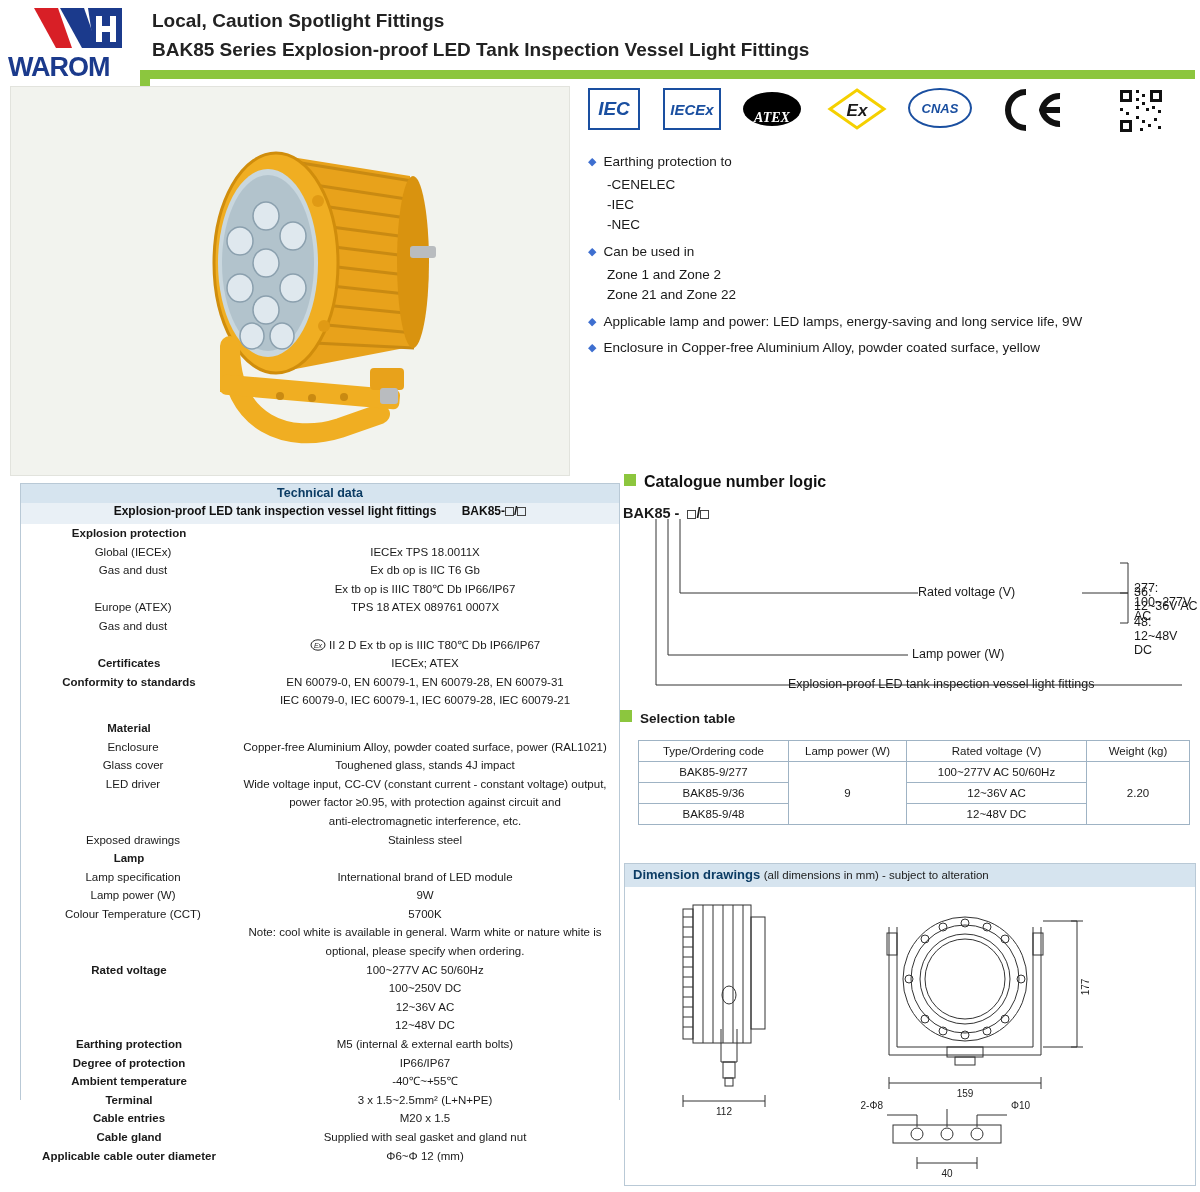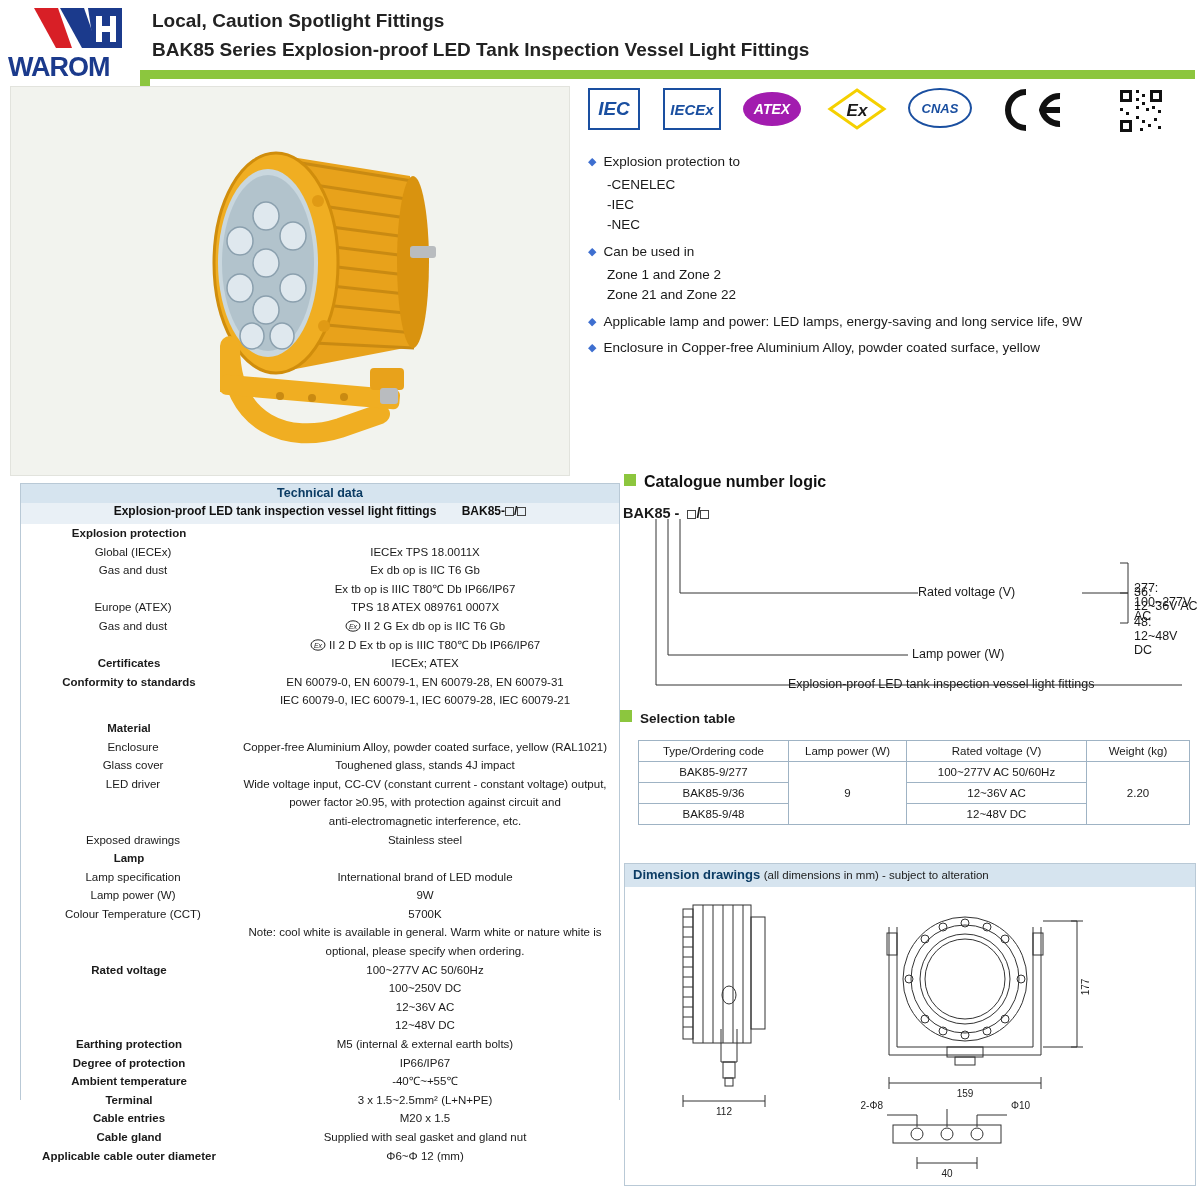--- a/index.html
+++ b/index.html
@@ -31,21 +31,21 @@
   }
   .lamp-svg { position:absolute; left:50%; top:50%; transform:translate(-50%,-50%); }
 
   
   .certs { position:absolute; left:588px; top:88px; width:610px; height:52px; }
   .cert { position:absolute; top:0; }
   .cert-iec { left:0; width:52px; height:42px; border:2px solid #1a4fa0; display:flex; align-items:center; justify-content:center; }
   .cert-iec span { color:#1a4fa0; font-weight:bold; font-size:19px; font-style:italic; }
   .cert-iecex { left:75px; width:58px; height:42px; border:2px solid #1a4fa0; display:flex; align-items:center; justify-content:center; }
   .cert-iecex span { color:#1a4fa0; font-weight:bold; font-size:15px; font-style:italic; }
-  .cert-atex { left:155px; width:58px; height:34px; margin-top:4px; background:#a21caf; border-radius:29px/17px; display:flex; align-items:center; justify-content:center; }
+  .cert-atex { left:155px; width:58px; height:34px; margin-top:4px; background:#000000; border-radius:29px/17px; display:flex; align-items:flex-end; justify-content:center;font-family:Liberation Serif, serif; }
   .cert-atex span { color:#fff; font-weight:bold; font-size:14px; font-style:italic; }
   .cert-ex { left:238px; width:62px; height:42px; }
   .cert-cnas { left:320px; width:64px; height:40px; border-radius:50%; border:2px solid #1a4fa0; display:flex; align-items:center; justify-content:center; overflow:hidden;}
   .cert-cnas span { color:#1a4fa0; font-weight:bold; font-size:13px; font-style:italic;}
   .cert-ce { left:410px; width:70px; height:44px; }
   .cert-qr { left:530px; width:46px; height:46px; }
 
   
   .bullets { position:absolute; left:588px; top:152px; width:608px; font-size:13.5px; color:#1a1a1a; }
   .bullet-row { display:flex; align-items:flex-start; margin-bottom:4px; }
@@ -223,21 +223,21 @@
           <rect x="22" y="40" width="3" height="3"></rect>
       </g>
     </svg>
   </div>
 </div>
 
 <div class="bullets">
   <div class="bullet-block">
     <div class="bullet-row">
         <span class="diamond">◆</span>
-        <span class="bullet-text">Explosion protection to</span>
+        <span class="bullet-text">Earthing protection to</span>
       </div>
     <div class="sub-line">-CENELEC</div>
     <div class="sub-line">-IEC</div>
     <div class="sub-line">-NEC</div>
   </div>
   <div class="bullet-block">
     <div class="bullet-row">
         <span class="diamond">◆</span>
         <span class="bullet-text">Can be used in</span>
       </div>
@@ -280,24 +280,20 @@
       <div class="trow">
         <div class="tlabel ind"></div>
         <div class="tvalue">Ex tb op is IIIC T80℃ Db IP66/IP67</div>
       </div>
       <div class="trow">
         <div class="tlabel ind">Europe (ATEX)</div>
         <div class="tvalue">TPS 18 ATEX 089761 0007X</div>
       </div>
       <div class="trow">
         <div class="tlabel ind">Gas and dust</div>
-        <div class="tvalue"><span><svg width="16" height="12" viewBox="0 0 16 12" style="vertical-align:-2px">
-              <ellipse cx="8" cy="6" rx="7" ry="5.2" fill="none" stroke="#222" stroke-width="1"></ellipse>
-              <text x="8" y="9" font-size="7" text-anchor="middle" font-style="italic" fill="#222" font-family="Liberation Sans, sans-serif">Ex</text>
-            </svg> </span><span>II 2 G Ex db op is IIC T6 Gb</span></div>
       </div>
       <div class="trow">
         <div class="tlabel ind"></div>
         <div class="tvalue"><span><svg width="16" height="12" viewBox="0 0 16 12" style="vertical-align:-2px">
               <ellipse cx="8" cy="6" rx="7" ry="5.2" fill="none" stroke="#222" stroke-width="1"></ellipse>
               <text x="8" y="9" font-size="7" text-anchor="middle" font-style="italic" fill="#222" font-family="Liberation Sans, sans-serif">Ex</text>
             </svg> </span><span>II 2 D Ex tb op is IIIC T80℃ Db IP66/IP67</span></div>
       </div>
       <div class="trow">
         <div class="tlabel b">Certificates</div>
@@ -311,21 +307,21 @@
         <div class="tlabel"></div>
         <div class="tvalue">IEC 60079-0, IEC 60079-1, IEC 60079-28, IEC 60079-21</div>
       </div>
       <div class="spacer"></div>
       <div class="trow">
         <div class="tlabel b">Material</div>
         <div class="tvalue"></div>
       </div>
       <div class="trow">
         <div class="tlabel ind">Enclosure</div>
-        <div class="tvalue">Copper-free Aluminium Alloy, powder coated surface, yellow (RAL1021)</div>
+        <div class="tvalue">Copper-free Aluminium Alloy, powder coated surface, power (RAL1021)</div>
       </div>
       <div class="trow">
         <div class="tlabel ind">Glass cover</div>
         <div class="tvalue">Toughened glass, stands 4J impact</div>
       </div>
       <div class="trow">
         <div class="tlabel ind">LED driver</div>
         <div class="tvalue">Wide voltage input, CC-CV (constant current - constant voltage) output,</div>
       </div>
       <div class="trow">

